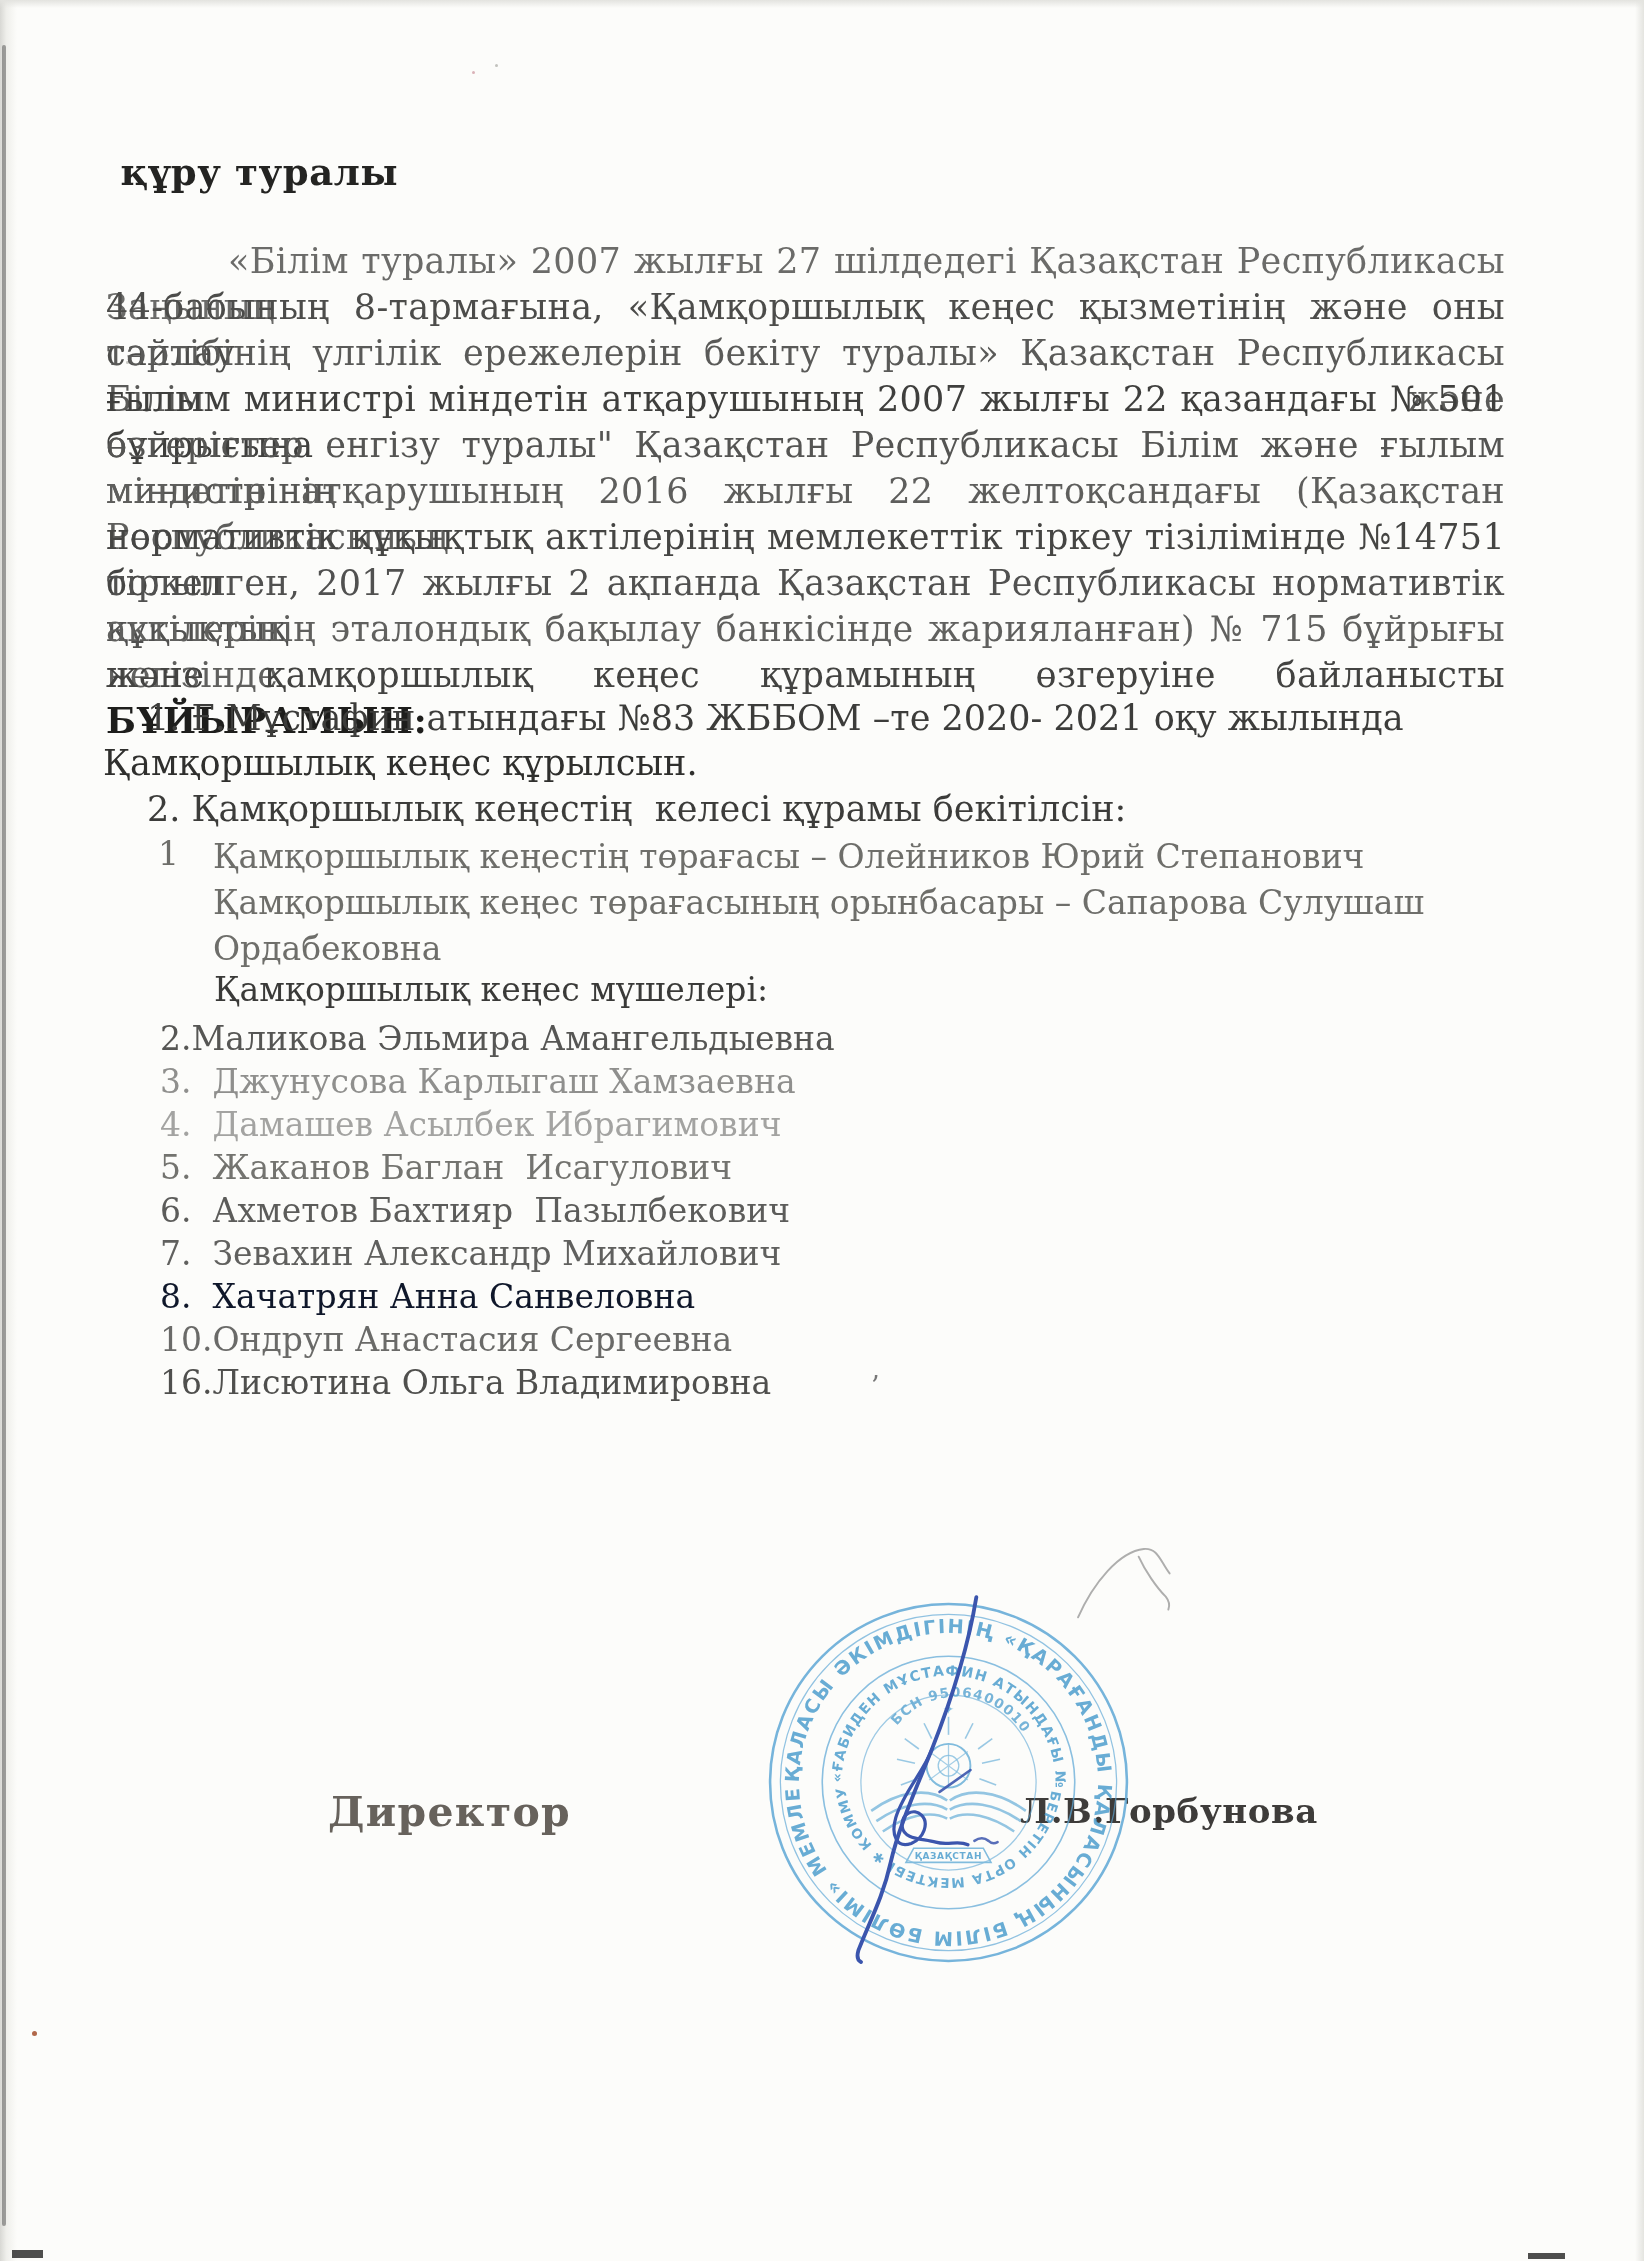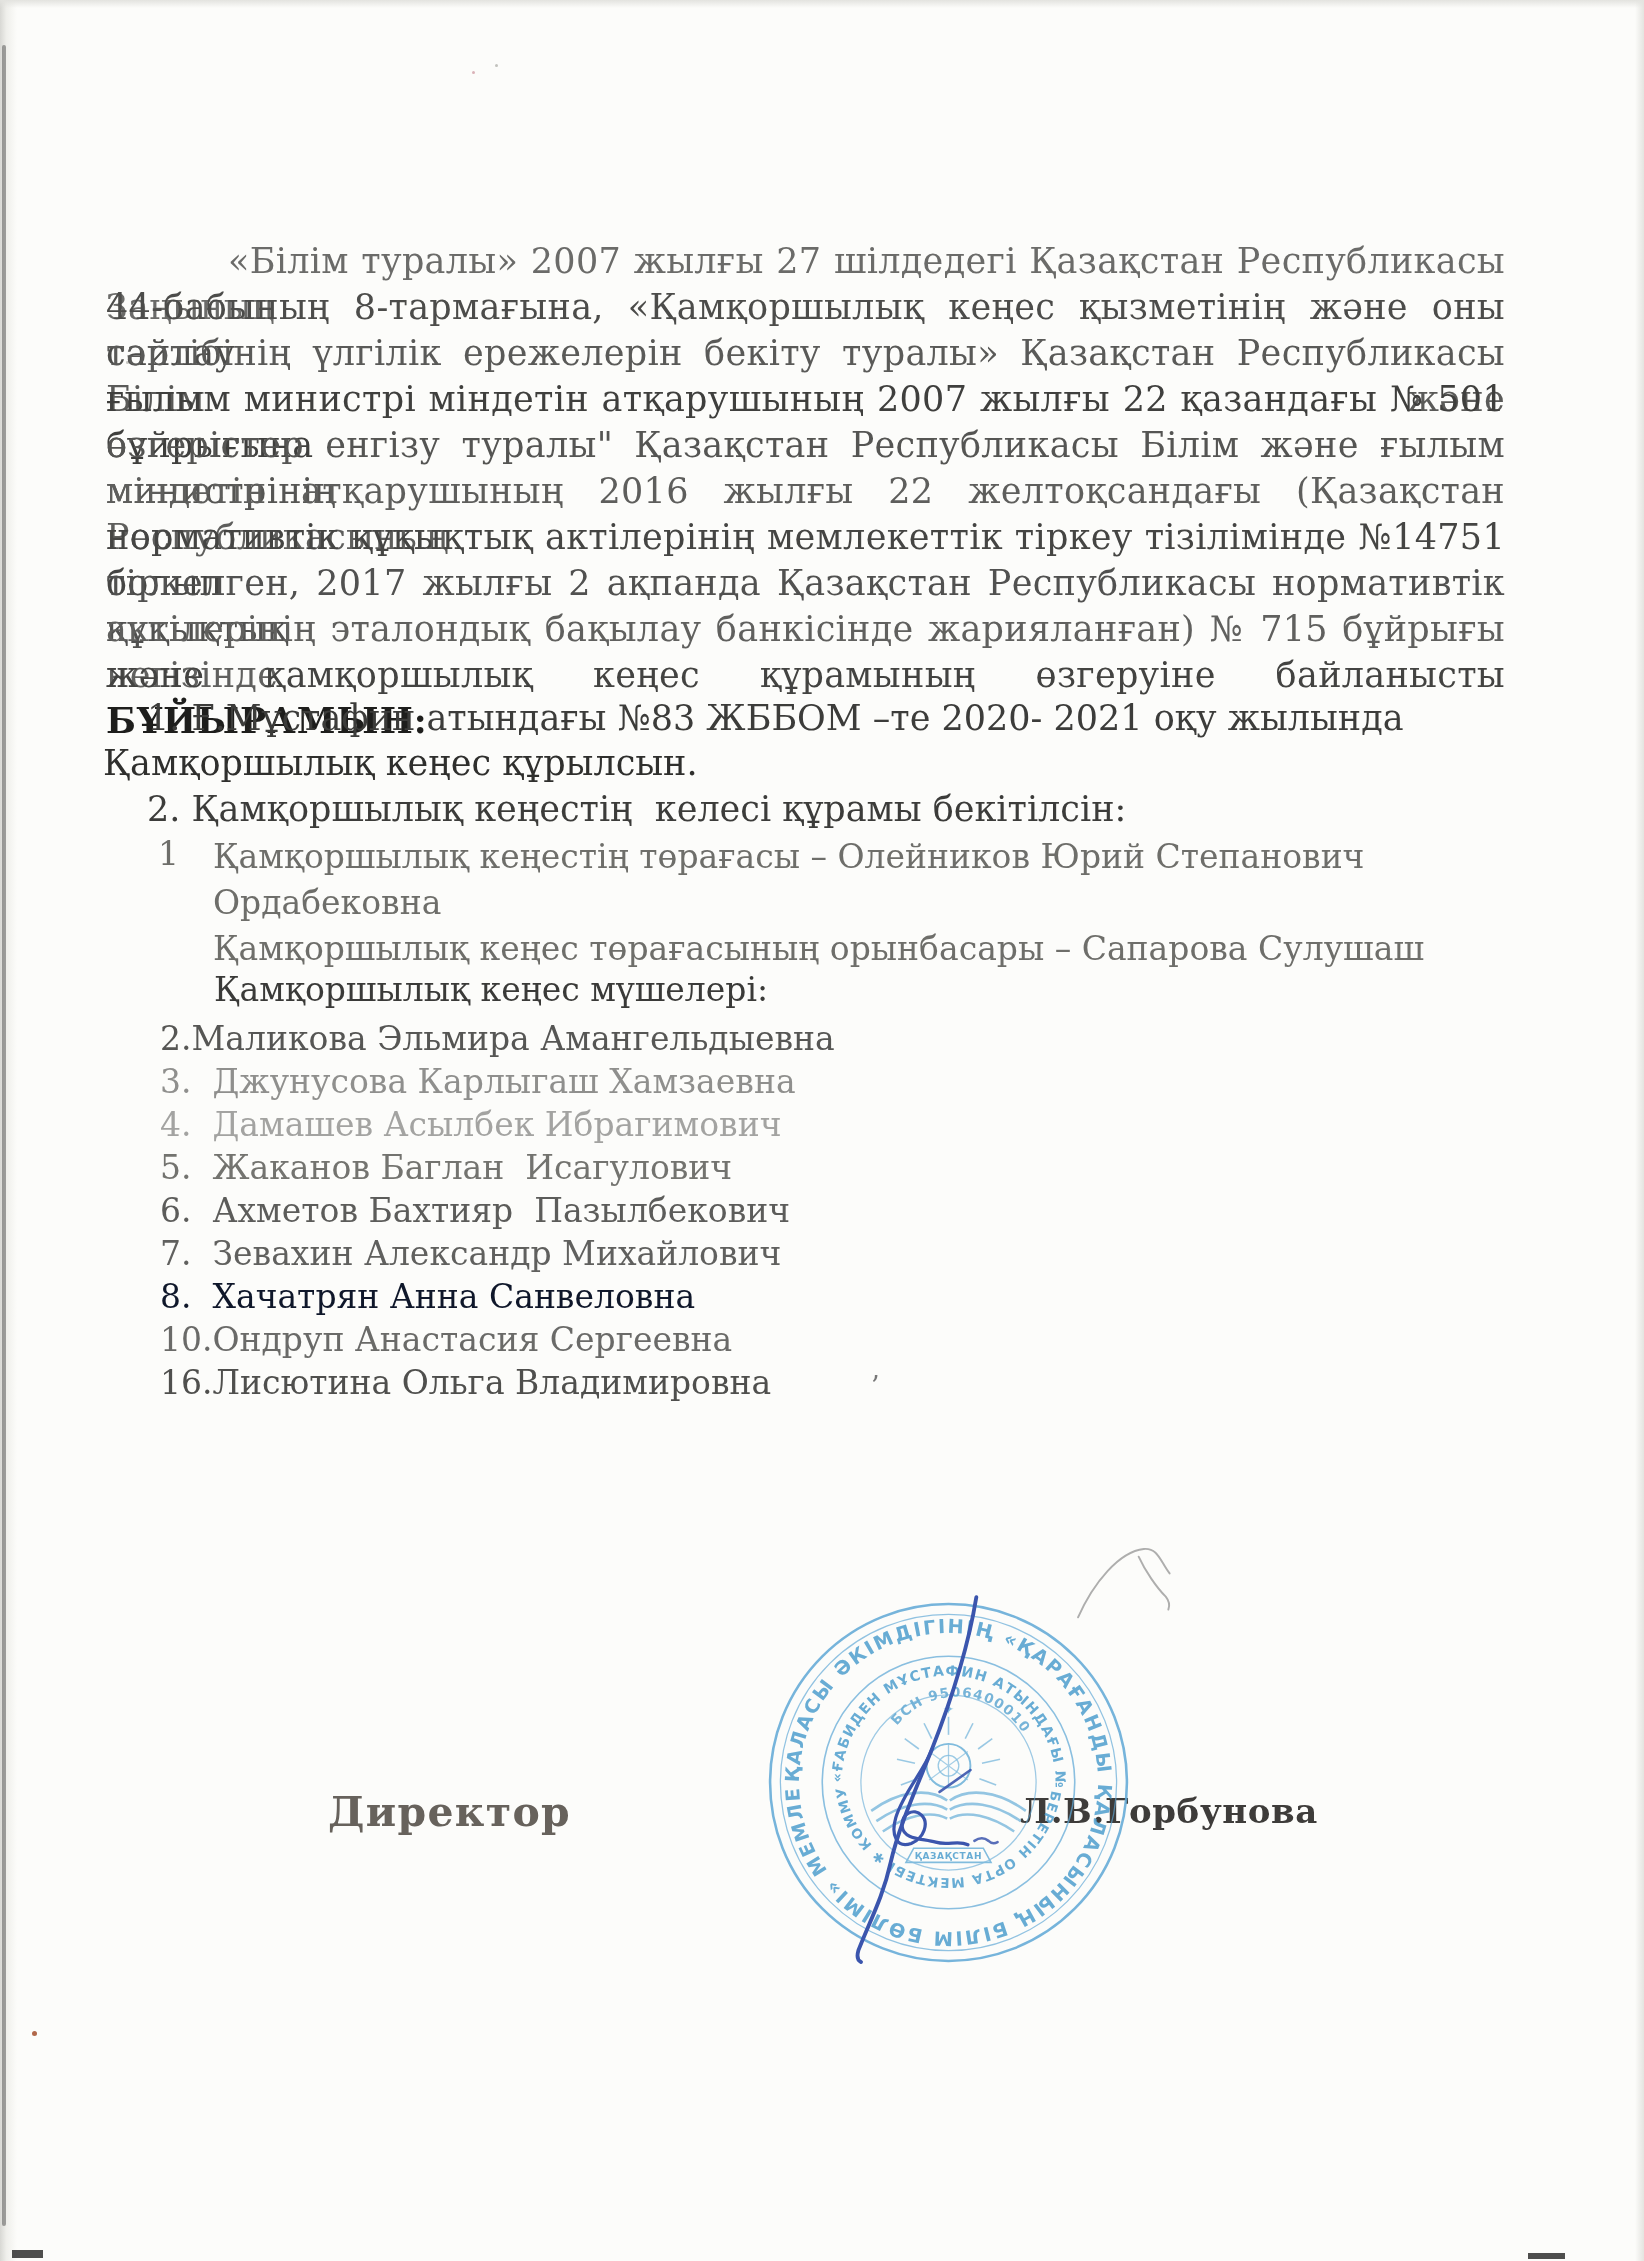--- a/index.html
+++ b/index.html
@@ -73,20 +73,21 @@
 <div class="abs edge-top"></div>
 <div class="abs edge-right"></div>
 <div class="abs mark" style="left:11.6px;top:2250px;width:31px;height:8.4px;"></div>
 <div class="abs mark" style="left:1528px;top:2253px;width:37px;height:6.4px;"></div>
 <div class="abs speck" style="left:495px;top:64px;width:3.2px;height:3.2px;background:#c2c2bd;"></div>
 <div class="abs speck" style="left:472px;top:71px;width:3.2px;height:3.2px;background:#dab2b8;"></div>
 <div class="abs speck" style="left:126px;top:361px;width:2.6px;height:2.6px;background:#c8c8c3;"></div>
 <div class="abs speck" style="left:32px;top:2031px;width:5.2px;height:5.2px;background:#a34e2a;opacity:.85;"></div>
 
 <div class="abs title">
+  <div> құру туралы</div>
 </div>
 
 <div class="abs para">
     <div class="pline indent">«Білім туралы» 2007 жылғы 27 шілдедегі Қазақстан Республикасы Заңының</div>
     <div class="pline">44-бабының 8-тармағына, «Қамқоршылық кеңес қызметінің және оны сайлау</div>
     <div class="pline">тәртібінің үлгілік ережелерін бекіту туралы» Қазақстан Республикасы Білім және</div>
     <div class="pline">ғылым министрі міндетін атқарушының 2007 жылғы 22 қазандағы № 501 бұйрығына</div>
     <div class="pline">өзгерістер енгізу туралы" Қазақстан Республикасы Білім және ғылым министрінің</div>
     <div class="pline">міндетін атқарушының 2016 жылғы 22 желтоқсандағы (Қазақстан Республикасының</div>
     <div class="pline">нормативтік құқықтық актілерінің мемлекеттік тіркеу тізілімінде №14751 болып</div>
@@ -95,22 +96,22 @@
     <div class="pline">және қамқоршылық кеңес құрамының өзгеруіне байланысты <b>БҰЙЫРАМЫН:</b></div>
   </div>
 
 <div class="abs clause c1a">1. Ғ.Мұстафин атындағы №83 ЖББОМ –те 2020- 2021 оқу жылында</div>
 <div class="abs clause c1b">Қамқоршылық кеңес құрылсын.</div>
 <div class="abs clause c2">2. Қамқоршылық кеңестің  келесі құрамы бекітілсін:</div>
 
 <div class="abs chair-num">1</div>
 <div class="abs chair">
   <div>Қамқоршылық кеңестің төрағасы – Олейников Юрий Степанович</div>
+  <div>Қамқоршылық кеңес төрағасының орынбасары – Сапарова Сулушаш</div>
   <div>Ордабековна</div>
-  <div>Қамқоршылық кеңес төрағасының орынбасары – Сапарова Сулушаш</div>
 </div>
 
 <div class="abs members-heading">Қамқоршылық кеңес мүшелері:</div>
 <div class="abs members">
     <div class="member">2.Маликова Эльмира Амангельдыевна</div>
     <div class="member">3.  Джунусова Карлыгаш Хамзаевна</div>
     <div class="member">4.  Дамашев Асылбек Ибрагимович</div>
     <div class="member">5.  Жаканов Баглан  Исагулович</div>
     <div class="member">6.  Ахметов Бахтияр  Пазылбекович</div>
     <div class="member">7.  Зевахин Александр Михайлович</div>

